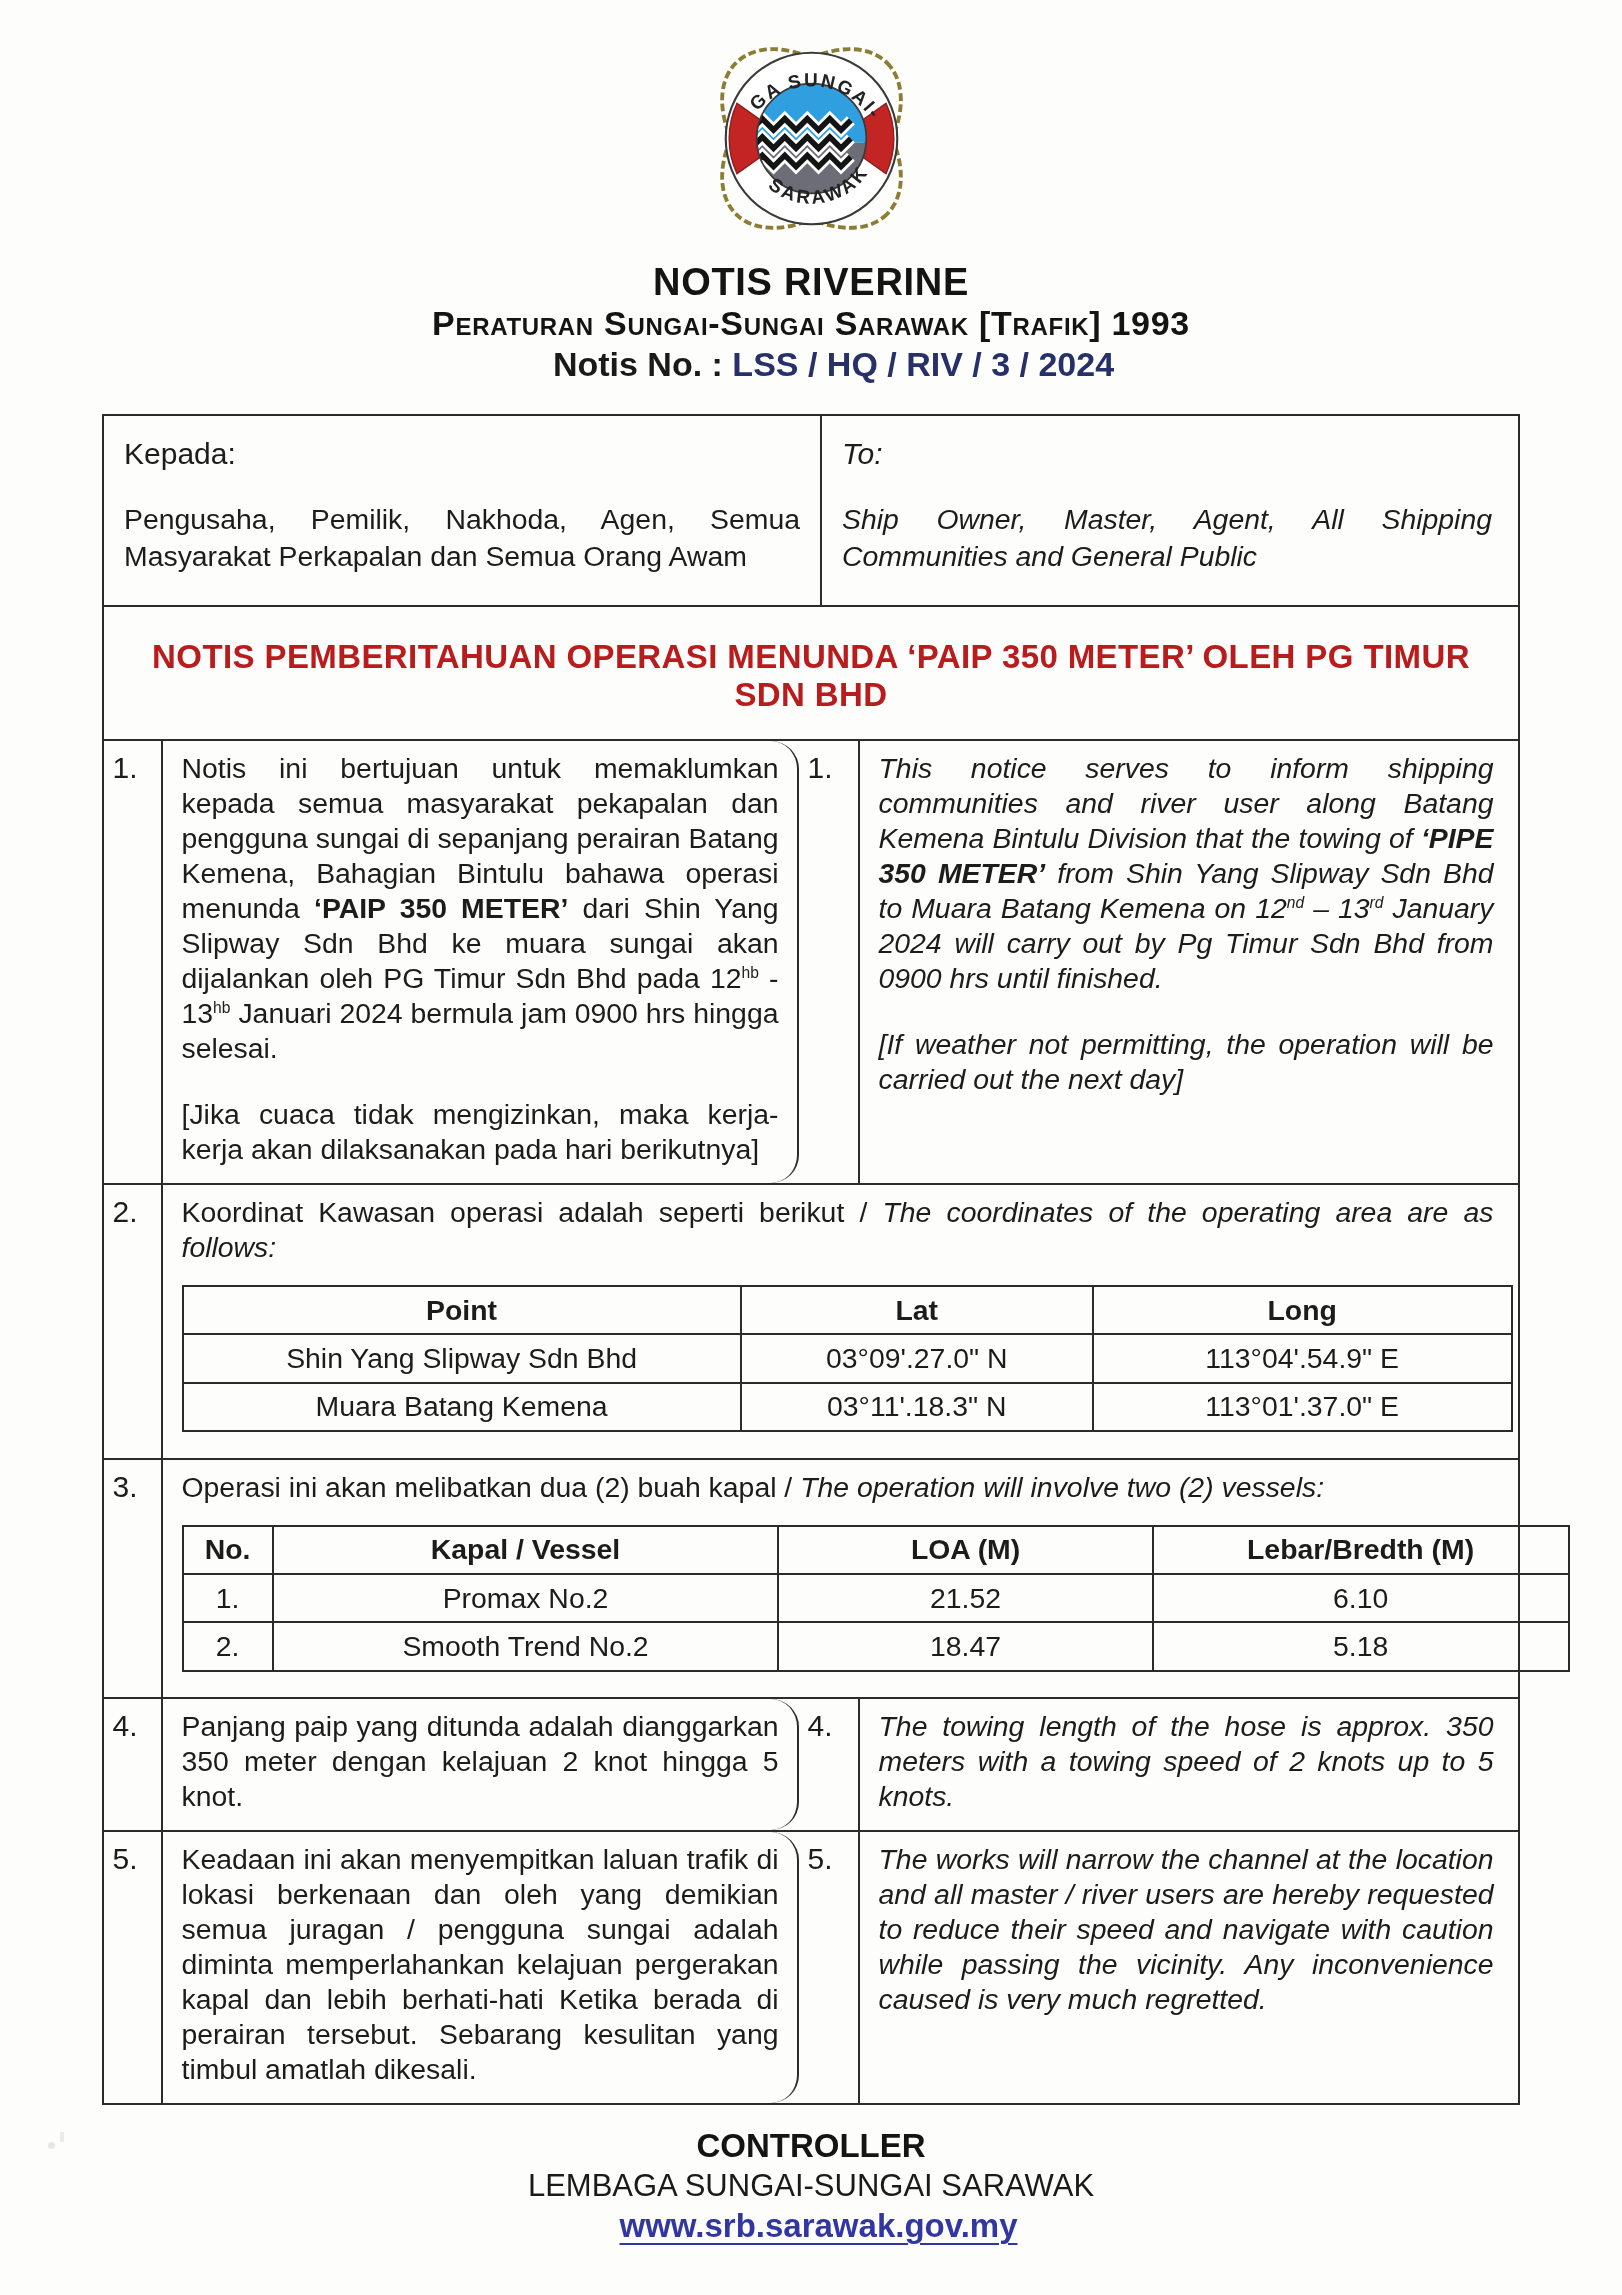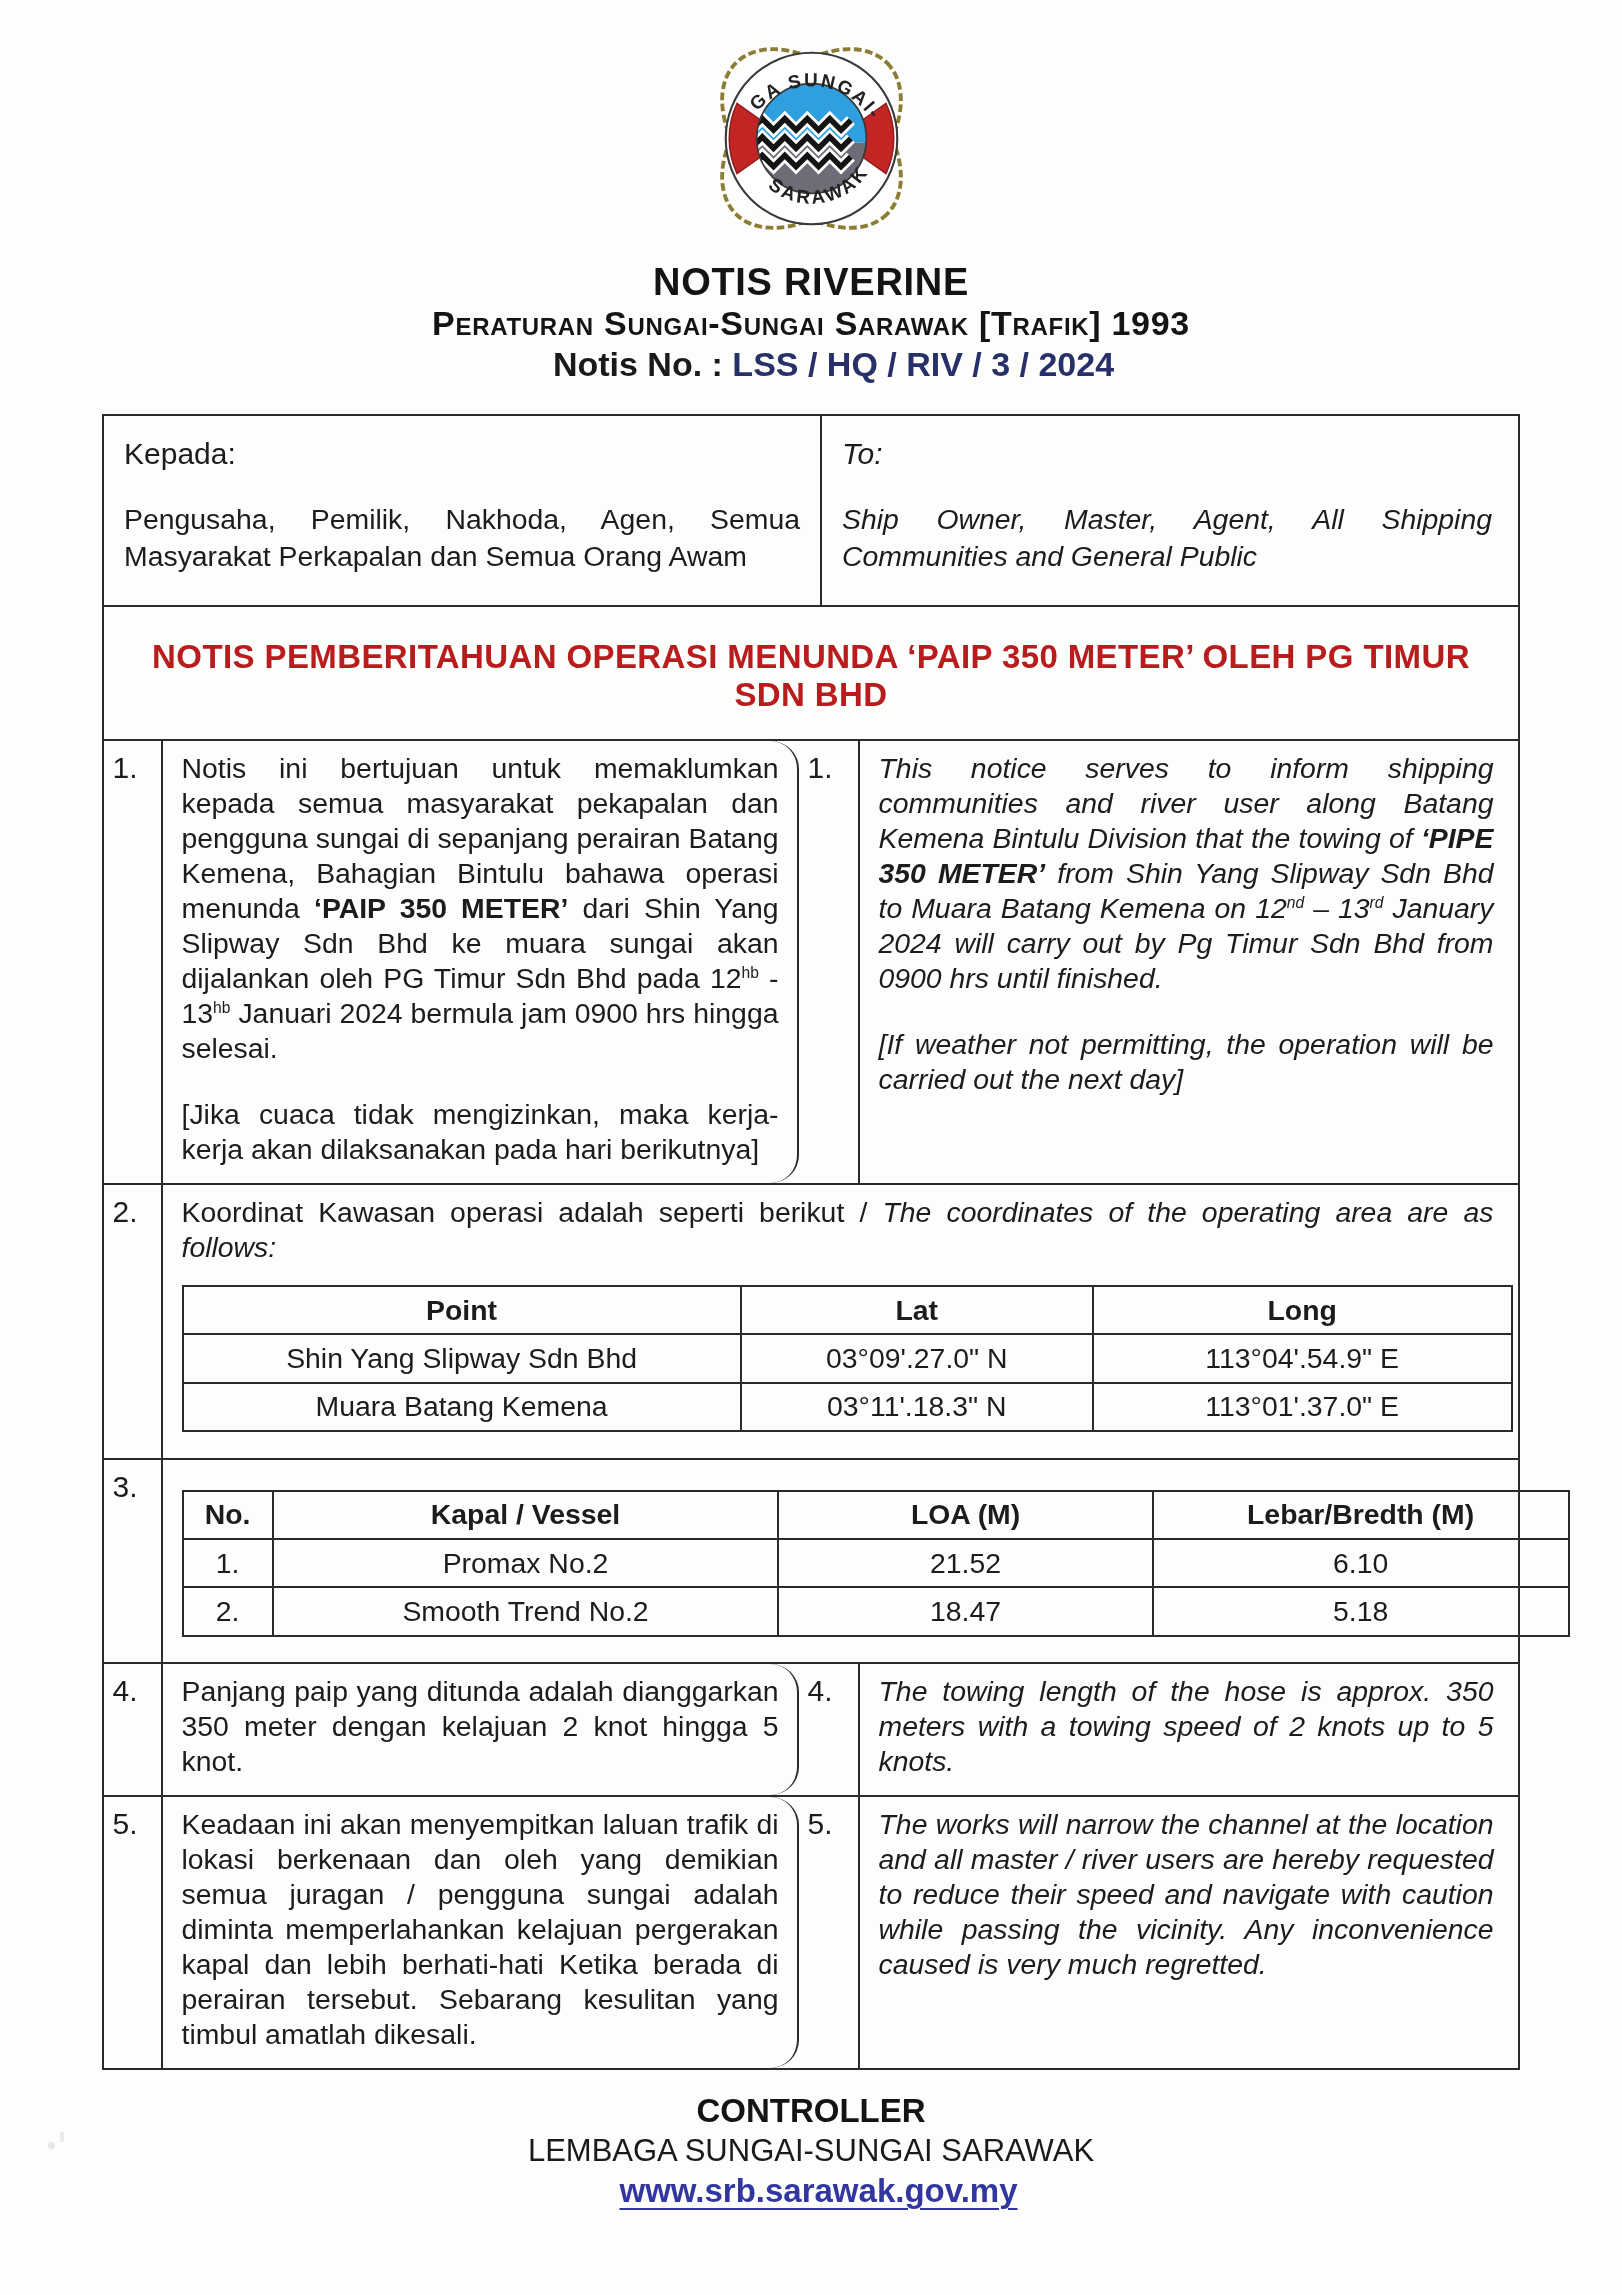--- a/index.html
+++ b/index.html
@@ -168,20 +168,21 @@
           <td>113°01'.37.0" E</td>
         </tr>
       </tbody>
         </table>
     </div>
   </div>
 
   <div class="row full-row">
     <div class="numcell bcell">3.</div>
     <div class="cell body-txt">
+      <div><span>Operasi ini akan melibatkan dua (2) buah kapal / </span><span class="en">The operation will involve two (2) vessels:</span></div>
       <table class="inner vessels-tbl">
         <colgroup>
             <col class="c0">
             <col class="c1">
             <col class="c2">
             <col class="c3">
           </colgroup>
         <tbody>
             <tr>
           <th>No.</th>

